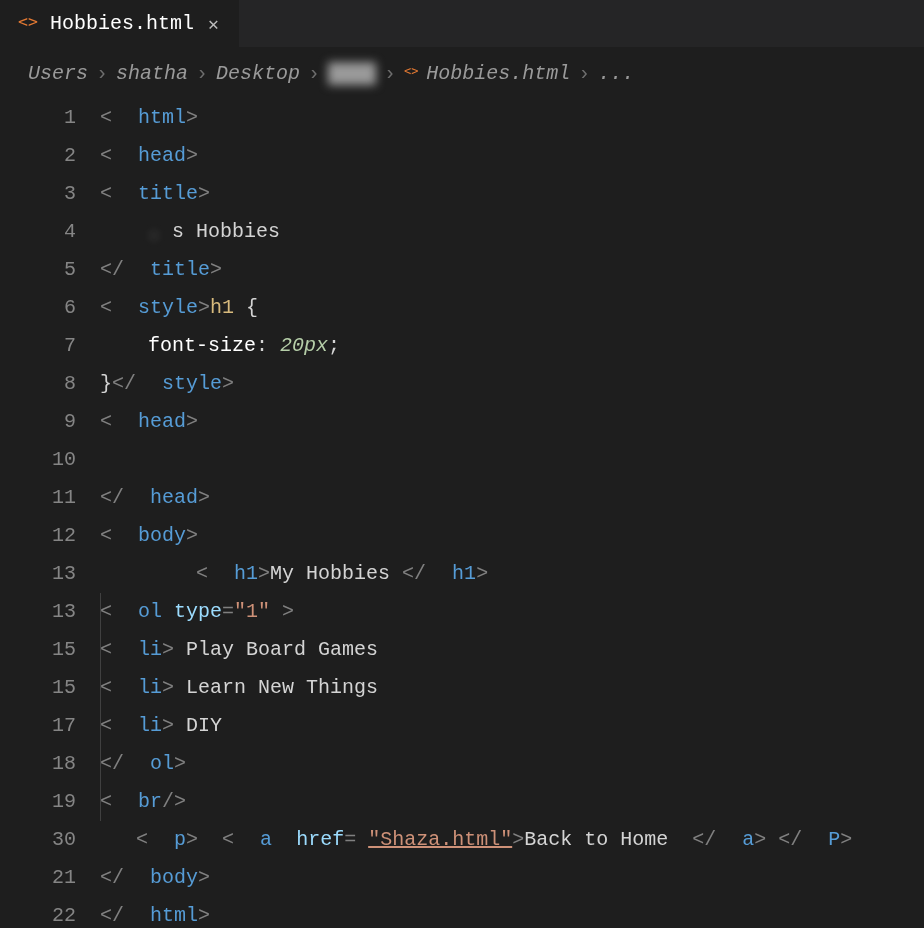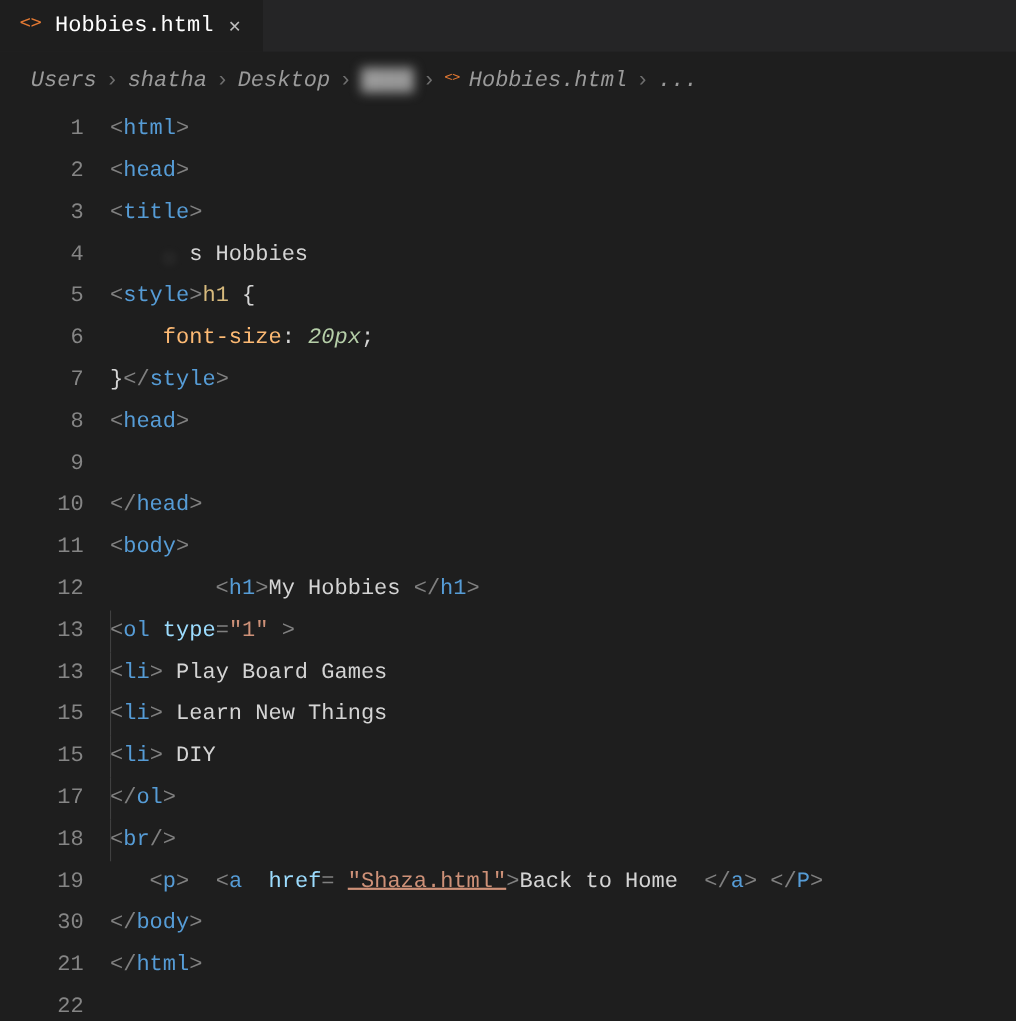--- a/index.html
+++ b/index.html
@@ -39,26 +39,26 @@
   .blurred { filter: blur(5px); color:#777; }
   .editor { display:flex; padding-left:0; }
   .gutter { width:100px; text-align:right; color:#858585; padding-right:24px; user-select:none; }
   .gutter .ln { height:38px; line-height:38px; }
   .codecol { flex:1; }
   .codeline { height:38px; line-height:38px; white-space:pre; position:relative; }
   .indent-guide { position:absolute; left:0; top:0; bottom:0; border-left:1px solid #404040; }
   .ig1 { left:0px; }
   
   .pnc { color:#808080; } 
-  .tagn { color:#569cd6; }
+  .tagn { color:#569cd6;margin-left:26px; }
   .attr { color:#9cdcfe; }
   .str  { color:#ce9178; }
   .txt  { color:#d4d4d4; }
   .sel  { color:#d7ba7d; }
-  .prop { color:#fdba74; }
+  .prop { color:#ffffff; }
   .num  { color:#b5cea8;font-style:italic; }
   .str-u { text-decoration: underline; text-decoration-color:#ce9178; }
   .blurcode { filter:blur(5px); }
 </style>
 </head>
 <body>
 
 <div class="tabbar">
   <div class="tab">
     <span>
@@ -112,20 +112,21 @@
       <div class="ln">19</div>
       <div class="ln">30</div>
       <div class="ln">21</div>
       <div class="ln">22</div>
     </div>
   <div class="codecol" id="codecol">
       <div class="codeline"><span class="pnc">&lt;</span><span class="tagn">html</span><span class="pnc">&gt;</span></div>
       <div class="codeline"><span class="pnc">&lt;</span><span class="tagn">head</span><span class="pnc">&gt;</span></div>
       <div class="codeline"><span class="pnc">&lt;</span><span class="tagn">title</span><span class="pnc">&gt;</span></div>
       <div class="codeline"><span class="blurcode txt">    . </span><span class="txt">s Hobbies</span></div>
+      <div class="codeline"><span class="pnc">&lt;/</span><span class="tagn">title</span><span class="pnc">&gt;</span></div>
       <div class="codeline"><span class="pnc">&lt;</span><span class="tagn">style</span><span class="pnc">&gt;</span><span class="sel">h1</span><span class="txt"> {</span></div>
       <div class="codeline">    <span class="prop">font-size</span><span class="txt">: </span><span class="num">20px</span><span class="txt">;</span></div>
       <div class="codeline"><span class="txt">}</span><span class="pnc">&lt;/</span><span class="tagn">style</span><span class="pnc">&gt;</span></div>
       <div class="codeline"><span class="pnc">&lt;</span><span class="tagn">head</span><span class="pnc">&gt;</span></div>
       <div class="codeline"></div>
       <div class="codeline"><span class="pnc">&lt;/</span><span class="tagn">head</span><span class="pnc">&gt;</span></div>
       <div class="codeline"><span class="pnc">&lt;</span><span class="tagn">body</span><span class="pnc">&gt;</span></div>
       <div class="codeline">        <span class="pnc">&lt;</span><span class="tagn">h1</span><span class="pnc">&gt;</span><span class="txt">My Hobbies </span><span class="pnc">&lt;/</span><span class="tagn">h1</span><span class="pnc">&gt;</span></div>
       <div class="codeline"><span class="indent-guide ig1"></span><span class="pnc">&lt;</span><span class="tagn">ol</span> <span class="attr">type</span><span class="pnc">=</span><span class="str">"1"</span><span class="txt"> </span><span class="pnc">&gt;</span></div>
       <div class="codeline"><span class="indent-guide ig1"></span><span class="pnc">&lt;</span><span class="tagn">li</span><span class="pnc">&gt;</span><span class="txt"> Play Board Games</span></div>

